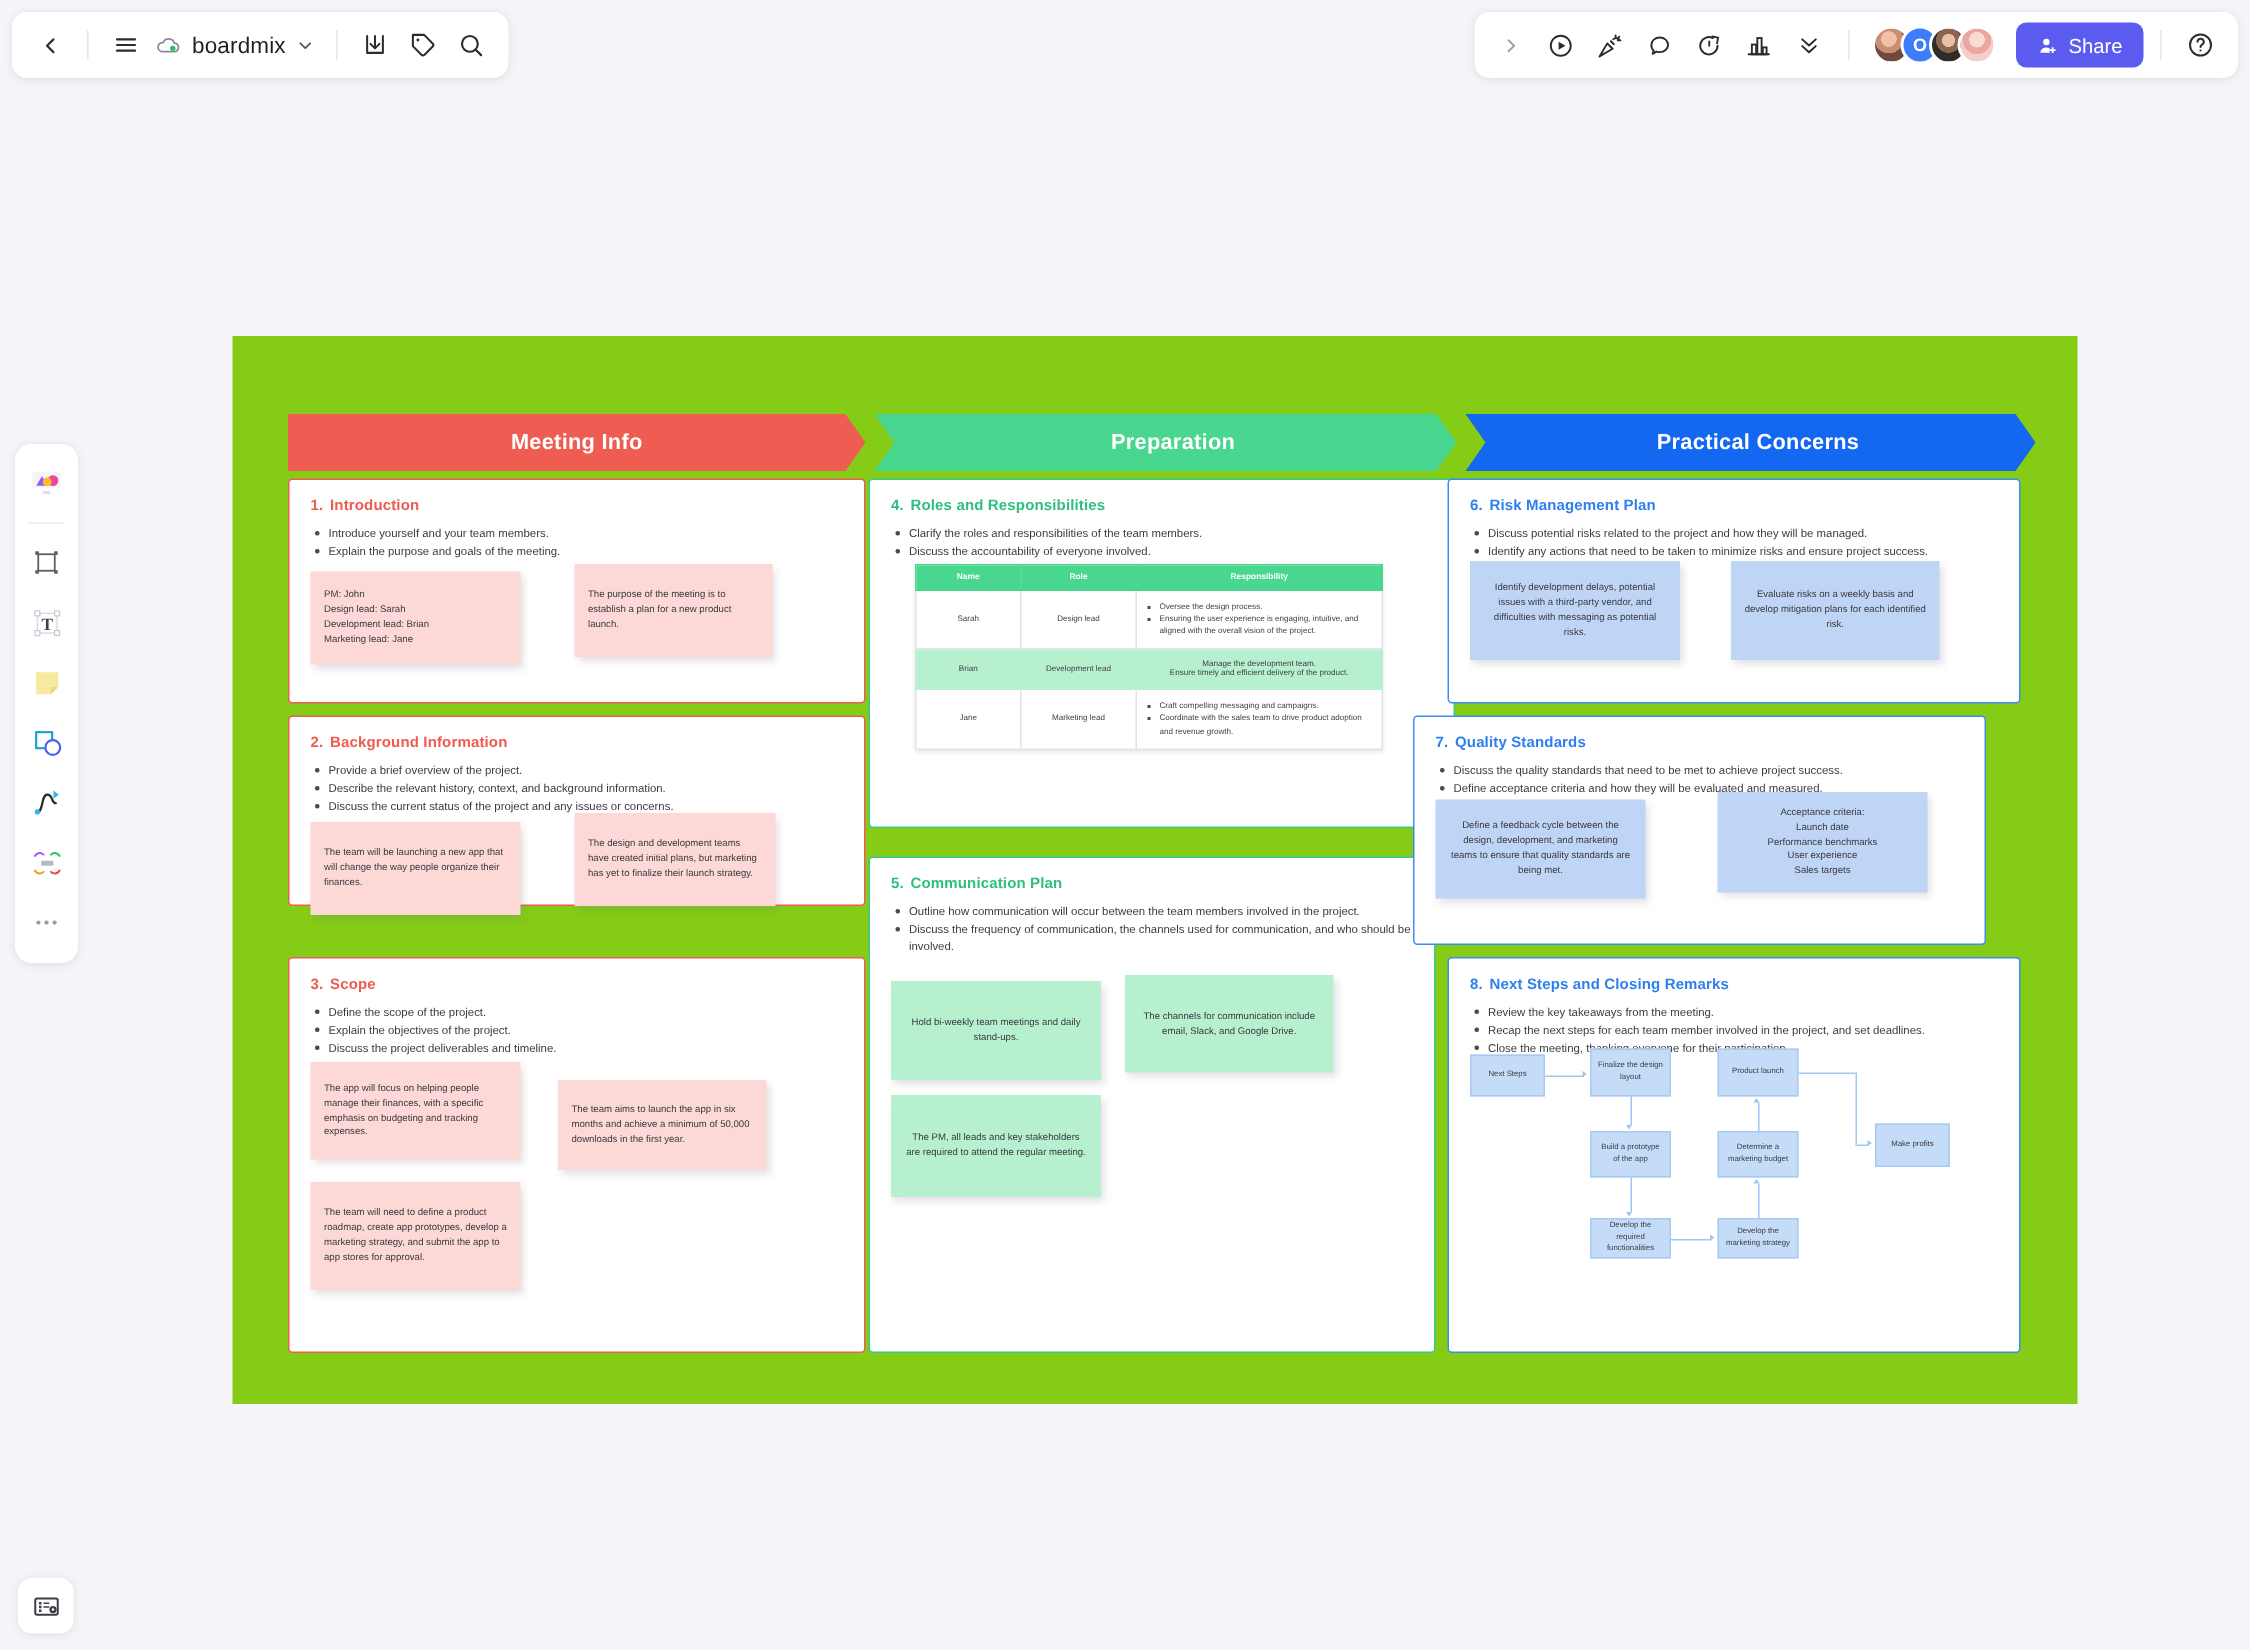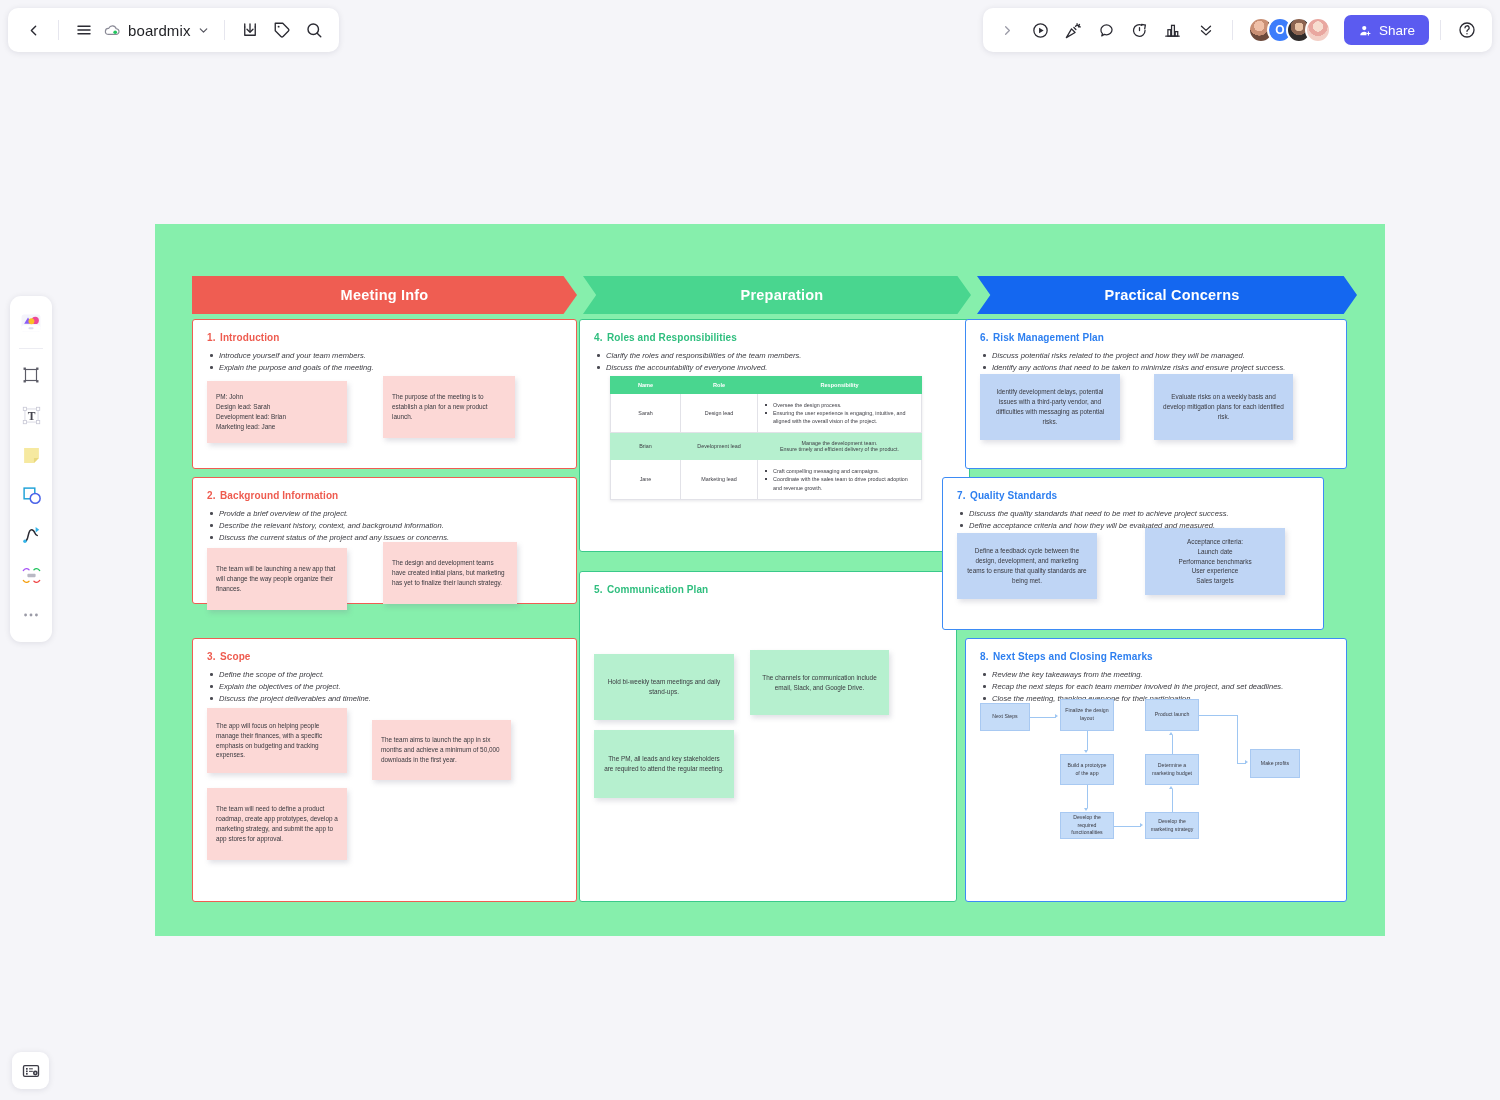--- a/index.html
+++ b/index.html
@@ -76,21 +76,21 @@
   .plugin-btn {
     position: absolute; left: 12px; top: 1052px;
     width: 37px; height: 37px; border-radius: 9px; background: #fff;
     box-shadow: 0 1px 6px rgba(20,20,50,.10);
     display: flex; align-items: center; justify-content: center; cursor: pointer;
   }
 
   
   .canvas {
     position: absolute; left: 155px; top: 224px;
-    width: 1230px; height: 712px; background: #86efac;
+    width: 1230px; height: 712px; background: #84cc16;
   }
 
   
   .banners { position: absolute; left: 37px; top: 52px; width: 1160px; height: 38px; }
   .banner {
     position: absolute; top: 0; height: 38px;
     display: flex; align-items: center; justify-content: center;
     color: #fff; font-size: 14.5px; font-weight: 600; letter-spacing: .2px;
   }
   .banner.b1 { left: 0;    width: 385px; background: #ef5d52;
@@ -113,21 +113,21 @@
 
   .p-head { font-size: 10px; font-weight: 700; margin-bottom: 7px; letter-spacing: .1px; }
   .p-head .num { display: inline-block; width: 13px; }
   .red .p-head   { color: #ee5b4f; }
   .green .p-head { color: #2fbe7e; }
   .blue .p-head  { color: #2d7ff0; }
 
   .bullets { list-style: none; margin: 0 0 10px 0; }
   .bullets li {
     position: relative; padding-left: 12px; margin-bottom: 1px;
-    font-size: 7.6px; line-height: 1.45; color: #3a3a40; font-style: italic;
+    font-size: 7.6px; line-height: 1.45; color: #3a3a40;
   }
   .bullets li::before {
     content: ""; position: absolute; left: 3px; top: 4.2px;
     width: 2.6px; height: 2.6px; background: #4a4a52; border-radius: 50%;
   }
 
   
   .note {
     position: absolute; font-size: 6.4px; line-height: 1.55;
     color: #39393f; padding: 7px 9px;
@@ -497,20 +497,24 @@
             </td>
         </tr>
       </tbody>
     </table>
   </div>
 
   <div class="panel green" style="left:424px; top:347px; width:378px; height:331px;">
     <div class="p-head">
       <span class="num">5.</span><span>Communication Plan</span>
     </div>
+    <ul class="bullets">
+      <li>Outline how communication will occur between the team members involved in the project.</li>
+      <li>Discuss the frequency of communication, the channels used for communication, and who should be involved.</li>
+    </ul>
     <div class="note mint ctr" style="left:14px; top:82px; width:140px; height:66px;">Hold bi-weekly team meetings and daily stand-ups.</div>
     <div class="note mint ctr" style="left:170px; top:78px; width:139px; height:65px;">The channels for communication include email, Slack, and Google Drive.</div>
     <div class="note mint ctr" style="left:14px; top:158px; width:140px; height:68px;">The PM, all leads and key stakeholders are required to attend the regular meeting.</div>
   </div>
 
   <div class="panel blue" style="left:810px; top:95px; width:382px; height:150px;">
     <div class="p-head">
       <span class="num">6.</span><span>Risk Management Plan</span>
     </div>
     <ul class="bullets">

